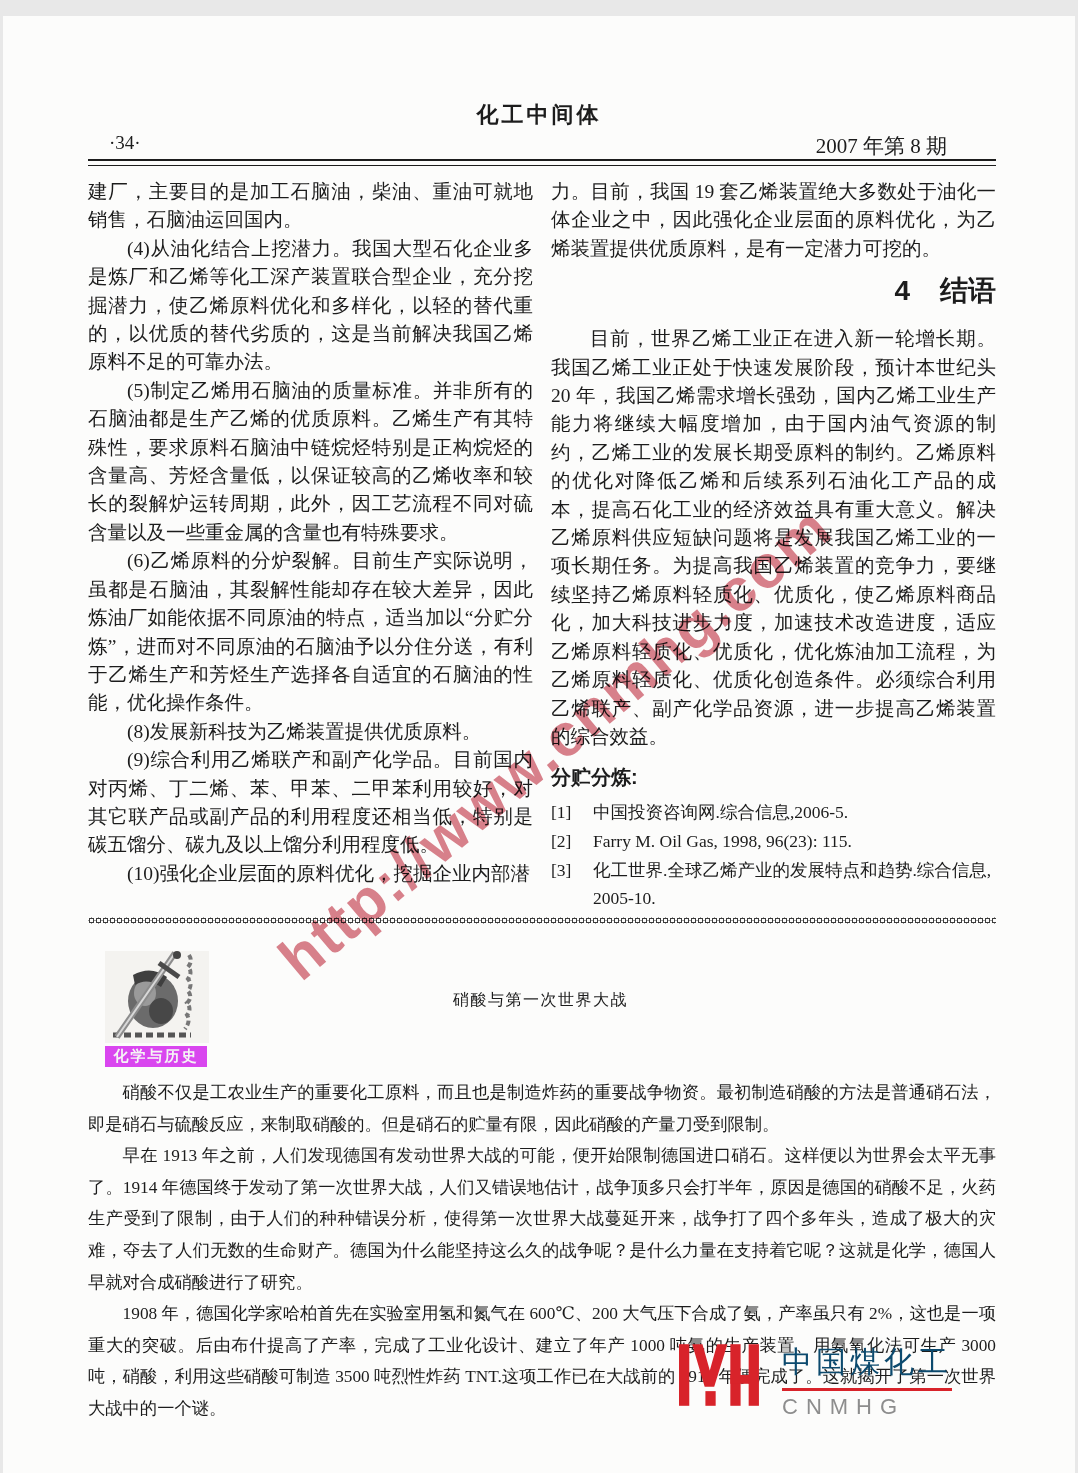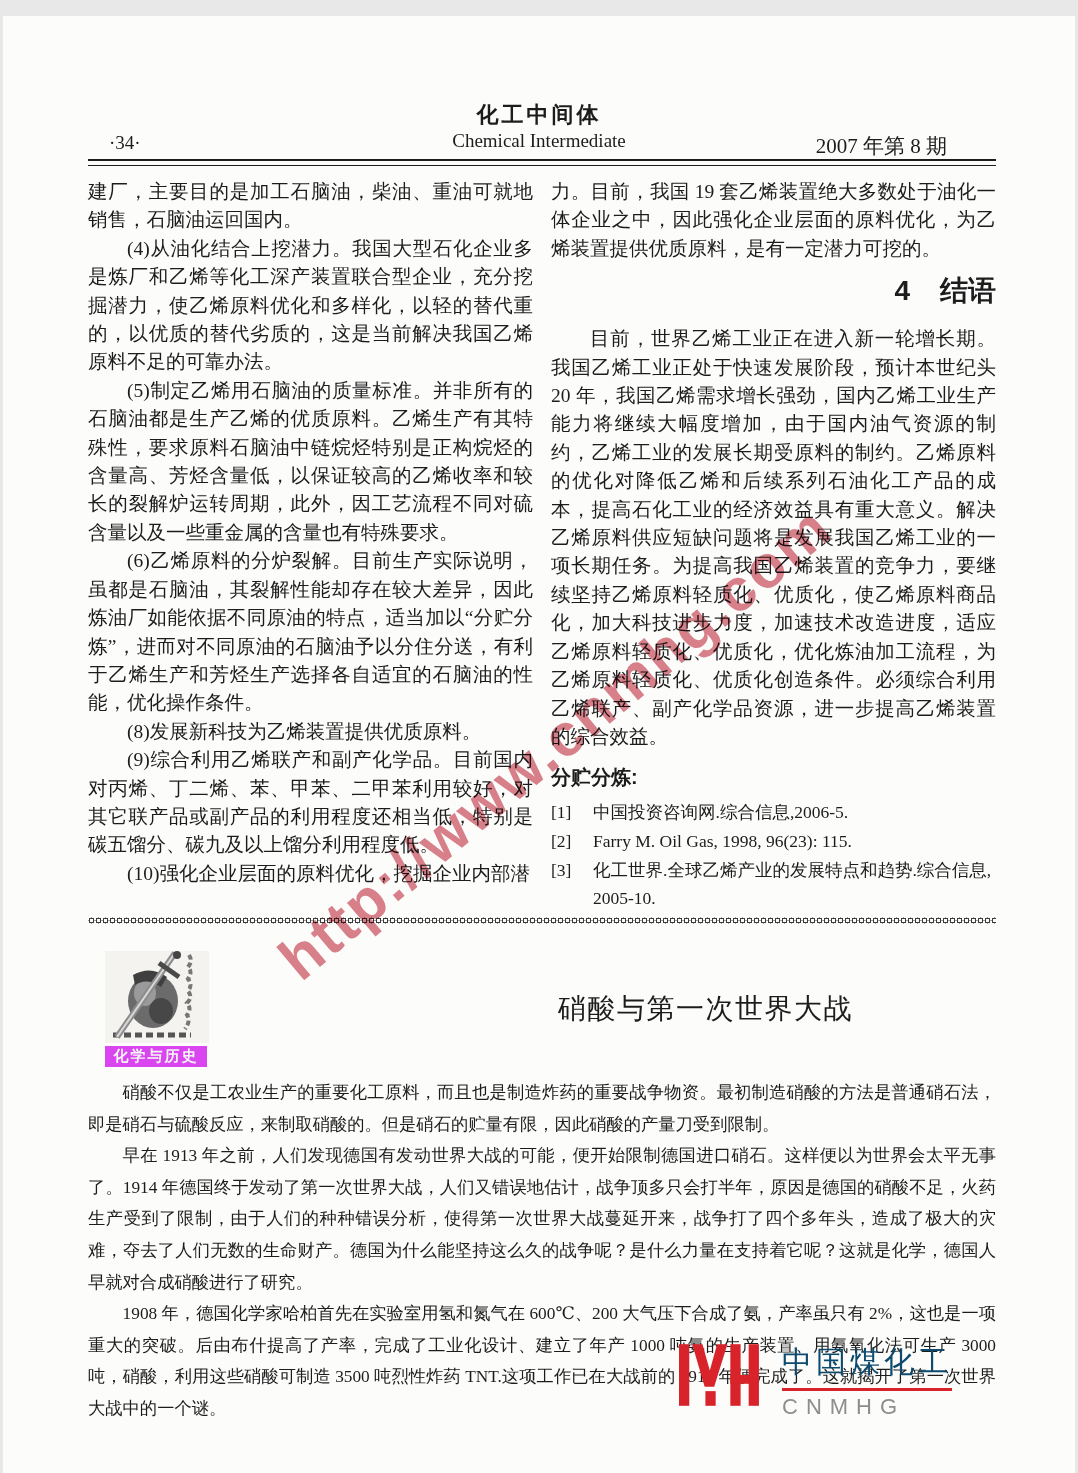--- a/index.html
+++ b/index.html
@@ -39,22 +39,22 @@
   .divider{position:absolute;left:85px;top:901px;width:908px;height:7px;
        background-image:radial-gradient(circle at 3.5px 3.5px,
          rgba(60,60,60,0) 1.5px,#3c3c3c 1.7px,#3c3c3c 2.9px,rgba(60,60,60,0) 3.1px);
        background-size:7px 7px;background-repeat:repeat-x;}
   
   .feature-icon{position:absolute;left:100px;top:933px;width:108px;height:118px;}
   .feature-icon svg{display:block;}
   .icon-label{position:absolute;left:2px;bottom:0;width:102px;height:21px;
        background:#d946ef;color:#f5f5f5;text-align:center;line-height:21px;
        font-size:15px;font-weight:bold;letter-spacing:2px;}
-  .feature-title{position:absolute;left:470px;top:974px;width:380px;margin:0;
-       text-align:right;font-size:28px;font-weight:normal;letter-spacing:1.5px;}
+  .feature-title{position:absolute;left:450px;top:974px;width:380px;margin:0;
+       text-align:left;font-size:16px;font-weight:normal;letter-spacing:1.5px;}
   .feature-body{position:absolute;left:85px;top:1061px;width:908px;
        font-size:17.3px;line-height:31.6px;text-align:justify;}
   
   .logo{position:absolute;left:676px;top:1326px;display:flex;align-items:flex-start;gap:15px;}
   .logo-mark{display:block;margin-top:2px;}
   .logo-cn{font-family:"Liberation Sans","DejaVu Sans",sans-serif;
        font-size:30px;letter-spacing:4px;color:#0c4a6e;
        border-bottom:3px solid #d8232a;padding-bottom:5px;}
   .logo-en{font-family:"Liberation Sans","DejaVu Sans",sans-serif;
        font-size:22px;letter-spacing:8px;color:#8d8d8d;margin-top:3px;}
@@ -64,21 +64,20 @@
        font-family:"Liberation Sans","DejaVu Sans",sans-serif;
        font-weight:bold;font-size:60px;letter-spacing:2px;white-space:nowrap;
        color:rgba(187,28,46,0.55);mix-blend-mode:multiply;pointer-events:none;z-index:5;}
 </style>
 </head>
 <body>
 
 <div class="page">
 
   <div class="j-cn">化工中间体</div>
-  <div class="j-en">Chemical Intermediate</div>
   <div class="page-no">·34·</div>
   <div class="issue">2007 年第 8 期</div>
   <div class="hdr-rule"></div>
 
   <section class="col col-left">
 
   <p class="body-p">建厂，主要目的是加工石脑油，柴油、重油可就地销售，石脑油运回国内。</p>
       <p class="body-p indented">(4)从油化结合上挖潜力。我国大型石化企业多是炼厂和乙烯等化工深产装置联合型企业，充分挖掘潜力，使乙烯原料优化和多样化，以轻的替代重的，以优质的替代劣质的，这是当前解决我国乙烯原料不足的可靠办法。</p>
       <p class="body-p indented">(5)制定乙烯用石脑油的质量标准。并非所有的石脑油都是生产乙烯的优质原料。乙烯生产有其特殊性，要求原料石脑油中链烷烃特别是正构烷烃的含量高、芳烃含量低，以保证较高的乙烯收率和较长的裂解炉运转周期，此外，因工艺流程不同对硫含量以及一些重金属的含量也有特殊要求。</p>
       <p class="body-p indented">(6)乙烯原料的分炉裂解。目前生产实际说明，虽都是石脑油，其裂解性能却存在较大差异，因此炼油厂如能依据不同原油的特点，适当加以“分贮分炼”，进而对不同原油的石脑油予以分住分送，有利于乙烯生产和芳烃生产选择各自适宜的石脑油的性能，优化操作条件。</p>

